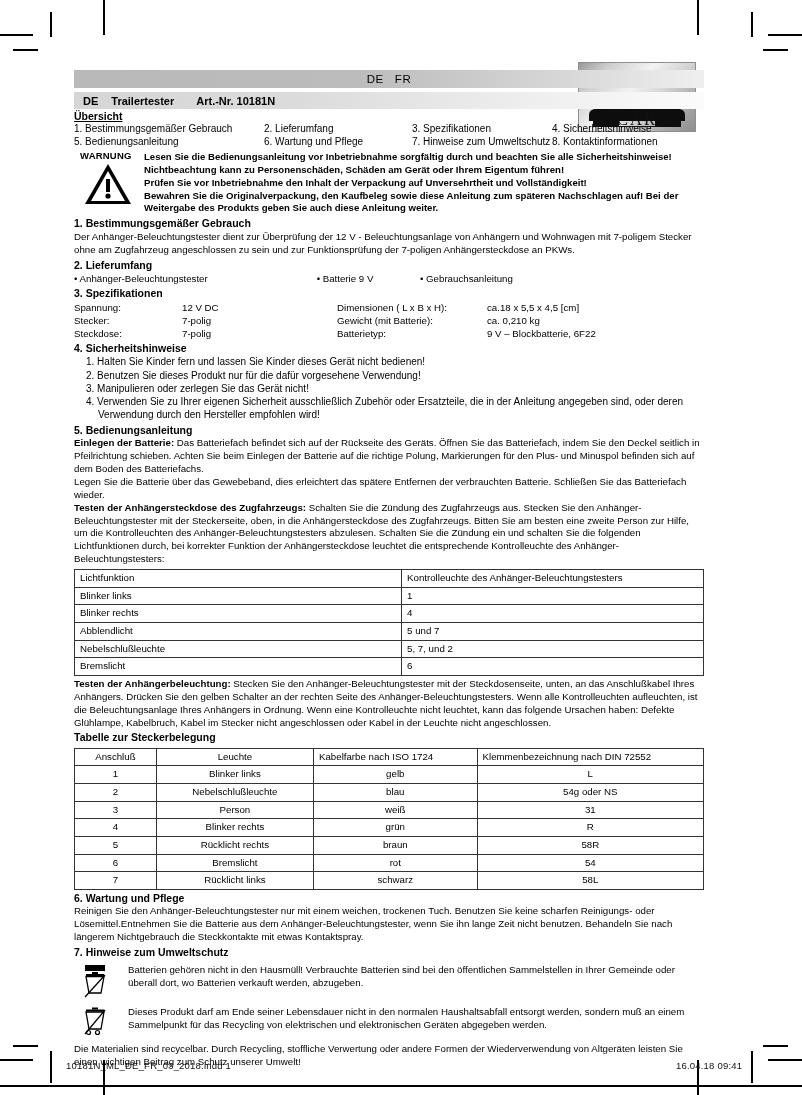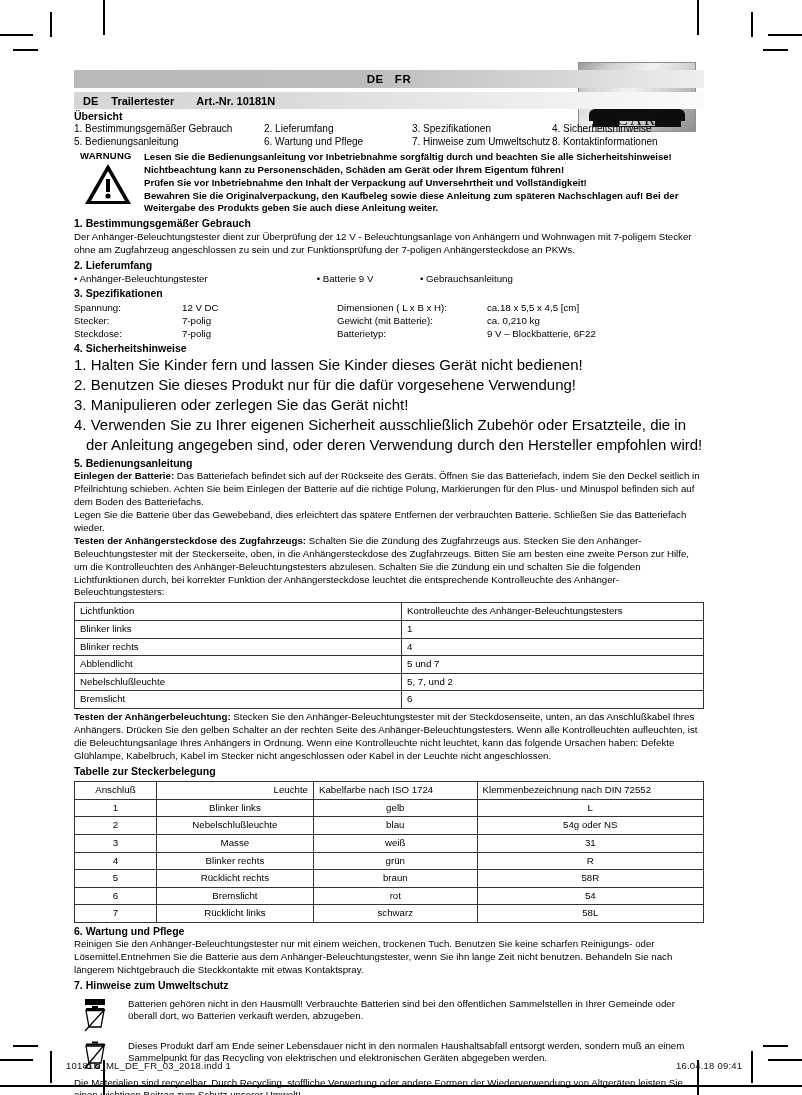--- a/index.html
+++ b/index.html
@@ -66,21 +66,21 @@
   }
 
   
   .lang-bar {
     height: 18px;
     background: linear-gradient(to right, #b9b9b9 0%, #bcbcbc 45%, #d7d7d7 78%, #efefef 100%);
     position: relative;
   }
   .lang-bar .langs {
     position: absolute; left: 50%; top: 50%; transform: translate(-50%,-50%);
-    font-weight: bold; font-size: 11.5px; letter-spacing: .5px;
+    font-weight: normal; font-size: 11.5px; letter-spacing: .5px;
     white-space: pre;
   }
   .gap-1 { height: 4px; }
   .title-bar {
     height: 17px;
     background: linear-gradient(to right, #d6d6d6 0%, #dbdbdb 35%, #ededed 70%, #fbfbfb 100%);
     display: flex; align-items: center;
   }
   .title-bar .t-de { font-weight: bold; font-size: 11px; margin-left: 9px; }
   .title-bar .t-name { font-weight: bold; font-size: 11px; margin-left: 13px; }
@@ -104,21 +104,21 @@
     position: absolute; bottom: 1px; left: 0; width: 100%;
     text-align: center; font-family: "Liberation Serif", serif;
     font-size: 16.5px; letter-spacing: 2px; color: #111; z-index: 4; text-decoration: underline;
   }
   .logo svg { position: absolute; left: 0; top: 18px; }
 
   
   .sec-head {
     font-weight: bold; font-size: 10.5px; margin-top: 2px; line-height: 1.28;
   }
-  .uebersicht-head { font-weight: bold; font-size: 10.5px; margin-top: 1px; }
+  .uebersicht-head { font-weight: bold; font-size: 10.5px; margin-top: 1px; text-decoration: underline; }
   .ue-row { display: flex; font-size: 10px; line-height: 1.3; }
   .ue-row span { display: block; }
   .ue-c1 { width: 190px; }
   .ue-c2 { width: 148px; }
   .ue-c3 { width: 140px; }
   .ue-c4 { width: 150px; }
 
   .body-txt { font-size: 9.7px; line-height: 1.33; text-align: left; }
   .body-txt b { font-weight: bold; text-align: center; }
 
@@ -128,21 +128,21 @@
   .warn-word { font-weight: bold; font-size: 9.5px; letter-spacing: .2px; }
   .warn-tri { margin-top: 2px; margin-left: 4px; }
   .warn-lines { flex: 1; padding-top: 1px; }
   .warn-lines p {
     margin: 0 0 0.5px 0; font-weight: bold; font-size: 9.6px; line-height: 1.30;
   }
 
   
   .num-list { margin: 0; padding: 0; list-style: none; }
   .num-list li {
-    font-size: 15px; line-height: 1.33; padding-left: 12px; text-indent: -12px; margin-bottom: 0;
+    font-size: 10px; line-height: 1.33; padding-left: 12px; text-indent: -12px; margin-bottom: 0; margin-left: 12px;
   }
 
   
   .supply-row { display: flex; font-size: 9.7px; line-height: 1.35; }
   .supply-row .s1 { width: 196px; }
   .supply-row .s2 { width: 150px; text-align: center; }
   .supply-row .s3 { width: 180px; }
 
   .spec-row { display: flex; font-size: 9.7px; line-height: 1.35; }
   .spec-row .k1 { width: 108px; }
@@ -164,21 +164,21 @@
     line-height: 1.25;
     font-weight: normal;
     text-align: left;
     vertical-align: middle;
   }
   table.doc-table thead th { font-weight: normal; }
   table.t1 td.c1 { width: 52%; }
 
   table.t2 th { font-weight: bold; }
   table.t2 th.h1, table.t2 td.c1 { width: 13%; text-align: center; }
-  table.t2 th.h2 { width: 25%; text-align: right; }
+  table.t2 th.h2 { width: 25%; text-align: center; }
   table.t2 td.c2 { width: 25%; text-align: center; }
   table.t2 th.h3 { width: 26%; text-align: left; }
   table.t2 td.c3 { width: 26%; text-align: center; }
   table.t2 th.h4 { width: 36%; text-align: left; }
   table.t2 td.c4 { width: 36%; text-align: center; }
 
   
   .env-row { display: flex; margin-top: 3px; }
   .env-icon { width: 46px; flex: 0 0 46px; padding-left: 8px; padding-top: 1px; }
   .env-text { flex: 1; font-size: 9.7px; line-height: 1.33; }
@@ -362,21 +362,21 @@
         <td class="c4">L</td>
       </tr>
       <tr>
         <td class="c1">2</td>
         <td class="c2">Nebelschlußleuchte</td>
         <td class="c3">blau</td>
         <td class="c4">54g oder NS</td>
       </tr>
       <tr>
         <td class="c1">3</td>
-        <td class="c2">Masse</td>
+        <td class="c2">Person</td>
         <td class="c3">weiß</td>
         <td class="c4">31</td>
       </tr>
       <tr>
         <td class="c1">4</td>
         <td class="c2">Blinker rechts</td>
         <td class="c3">grün</td>
         <td class="c4">R</td>
       </tr>
       <tr>

